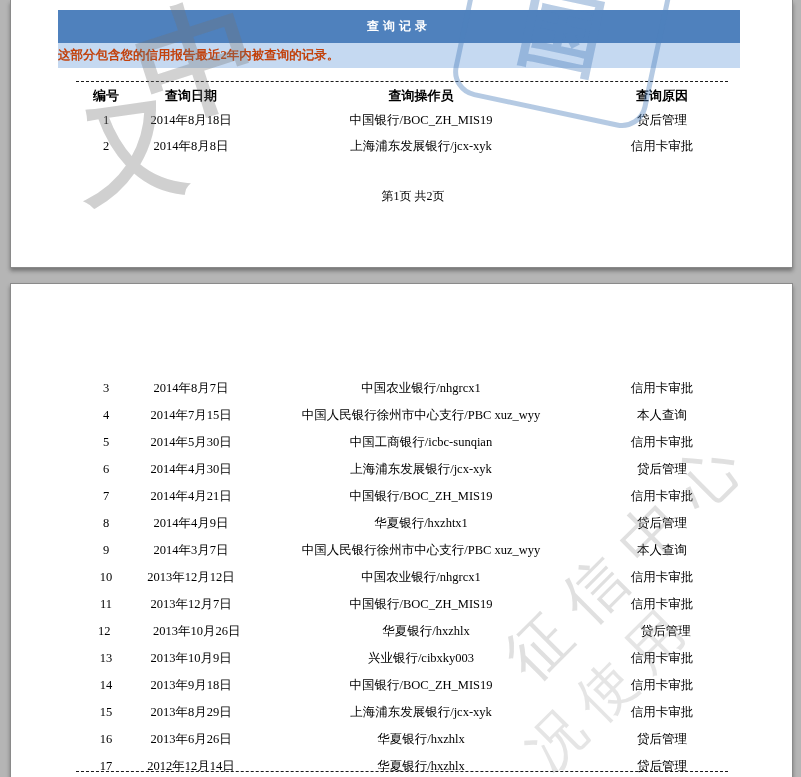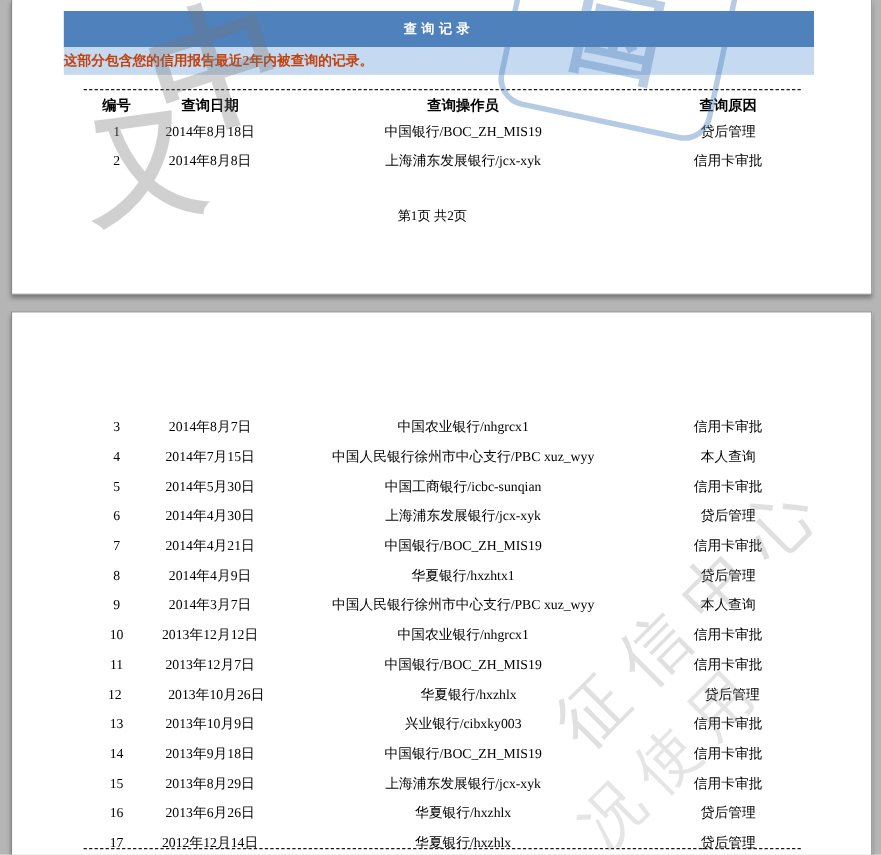--- a/index.html
+++ b/index.html
@@ -42,21 +42,21 @@
     display:flex;align-items:center;font-size:12.5px;line-height:20px;
   }
   .trow .c{text-align:center;white-space:nowrap;overflow:visible;}
   .c.no{width:60px;}
   .c.date{width:110px;}
   .c.op{width:350px;}
   .c.reason{width:132px;}
   .thead{font-weight:bold;font-size:13px;top:86px;}
 
   .page-footer{
-    position:absolute;left:56px;top:188px;width:652px;
+    position:absolute;left:76px;top:188px;width:652px;
     text-align:center;font-size:12px;
   }
 
   
   .wm{position:absolute;pointer-events:none;white-space:nowrap;}
   .wm-gray-1{left:128px;top:-20px;font-size:122px;font-weight:bold;
     color:rgba(115,115,115,0.32);transform:rotate(-18deg);}
   .wm-gray-2{left:68px;top:80px;font-size:108px;font-weight:bold;
     color:rgba(120,120,120,0.35);transform:rotate(-8deg);}
   .wm-stamp{

